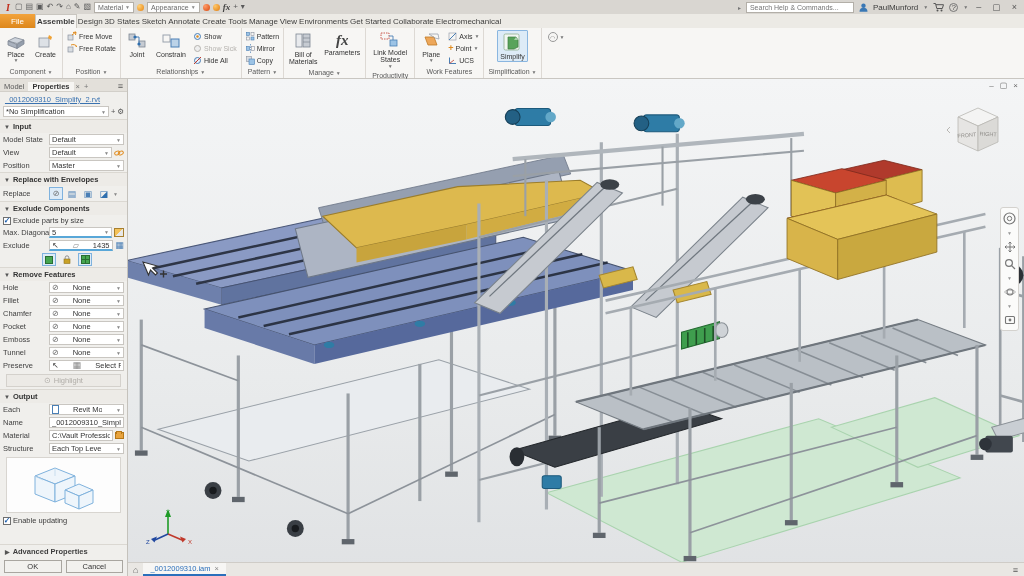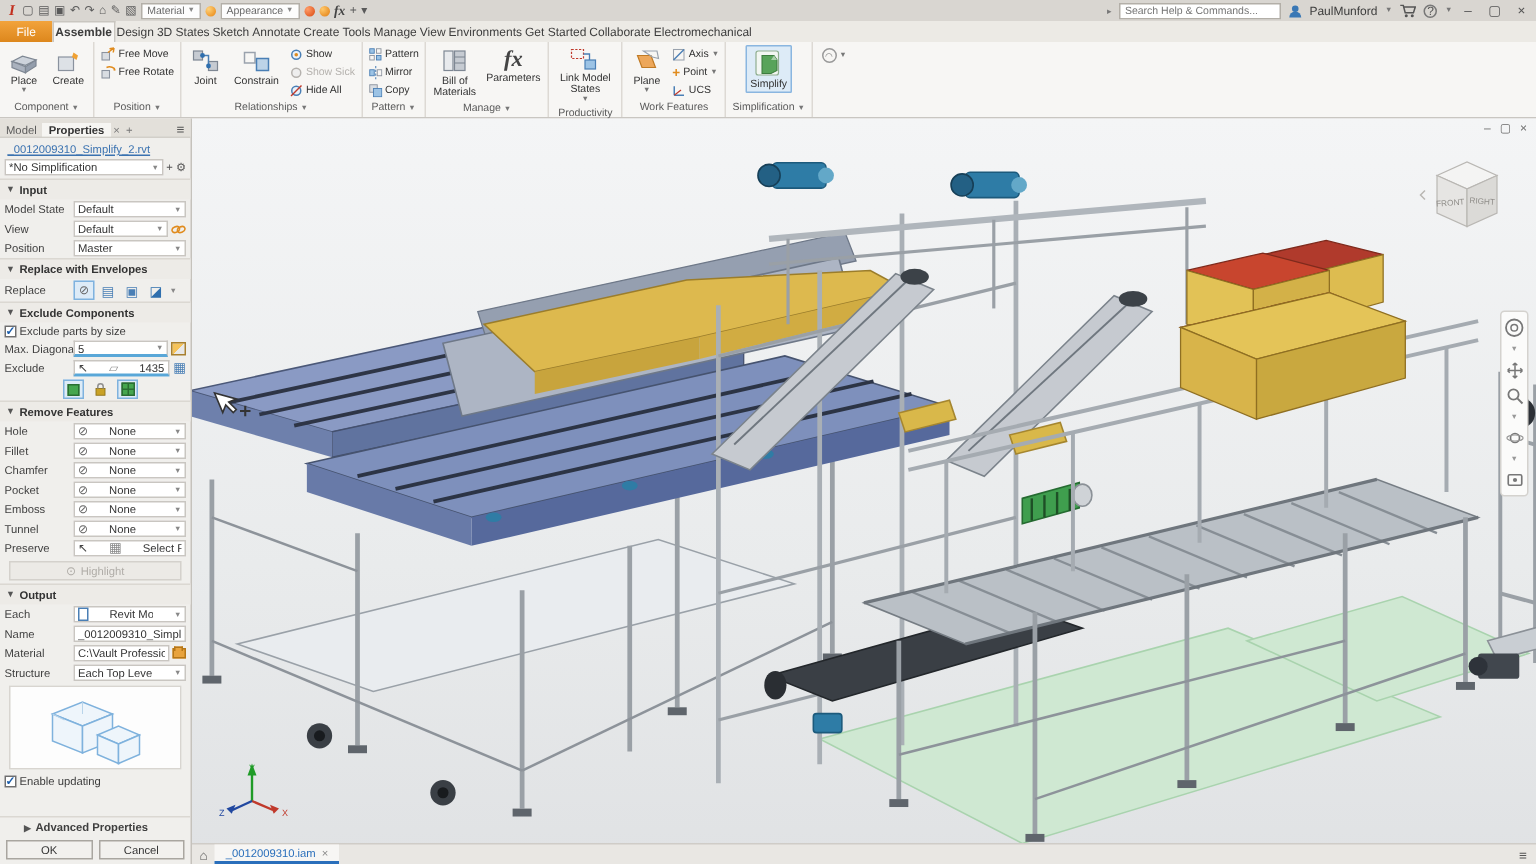--- a/index.html
+++ b/index.html
@@ -65,21 +65,21 @@
   .cb { width:8px; height:8px; border:1px solid #6f6f6f; background:#fff; display:inline-flex; align-items:center; justify-content:center; flex-shrink:0; }
   .cb.on::after { content:"✓"; color:#1a5dab; font-size:8px; font-weight:bold; line-height:7px; }
   .togglebtn { width:14px; height:13px; border:1px solid transparent; display:inline-flex; align-items:center; justify-content:center; }
   .togglebtn.sel { border-color:#7fb2de; background:#ddebf7; }
   .greensq { width:8px; height:8px; background:#45a64f; border:1px solid #2a6e33; display:inline-block; }
   .greengrid { width:9px; height:9px; border:1px solid #2a6e33; display:inline-grid; grid-template-columns:1fr 1fr; grid-template-rows:1fr 1fr; gap:1px; background:#2a6e33; }
   .greengrid span { background:#45a64f; }
   .hbtn { margin:2px 6px; height:13px; border:1px solid #d4d1cc; background:#eceae6; color:#b0ada8; display:flex; align-items:center; justify-content:center; gap:3px; }
   .cubecard { margin:2px 6px; background:#fdfdfd; border:1px solid #d8d5d0; display:flex; align-items:center; justify-content:center; height:56px; }
   .pspacer { flex:1; }
-  .advrow { display:flex; align-items:center; gap:3px; padding:2px 16px; border-top:1px solid #dbd8d2; font-weight:bold; color:#3f3f3f; }
+  .advrow { display:flex; align-items:center; gap:3px; padding:2px 5px; border-top:1px solid #dbd8d2; font-weight:bold; color:#3f3f3f; }
   .okrow { display:flex; gap:4px; padding:2px 4px 3px 4px; }
   .pbtn { flex:1; height:13px; border:1px solid #a9a6a0; background:#f2f1ee; font-size:7.5px; color:#333; display:flex; align-items:center; justify-content:center; }
   .folder { width:9px; height:7px; background:#e8a33d; border:1px solid #b57718; position:relative; display:inline-block; flex-shrink:0; }
   .folder::before { content:""; position:absolute; top:-2px; left:0; width:4px; height:2px; background:#e8a33d; border:1px solid #b57718; border-bottom:none; }
   .pageic { width:7px; height:9px; background:#fff; border:1px solid #4a7fb5; display:inline-block; flex-shrink:0; }
   .cursor-ic { color:#444; font-size:8px; }
   .gridic { color:#4a7fb5; font-size:9px; line-height:9px; }
   .measure { width:10px; height:9px; background:linear-gradient(135deg,#f5c35a 50%,#e8e8e8 50%); border:1px solid #a8802f; display:inline-block; }
 
   

